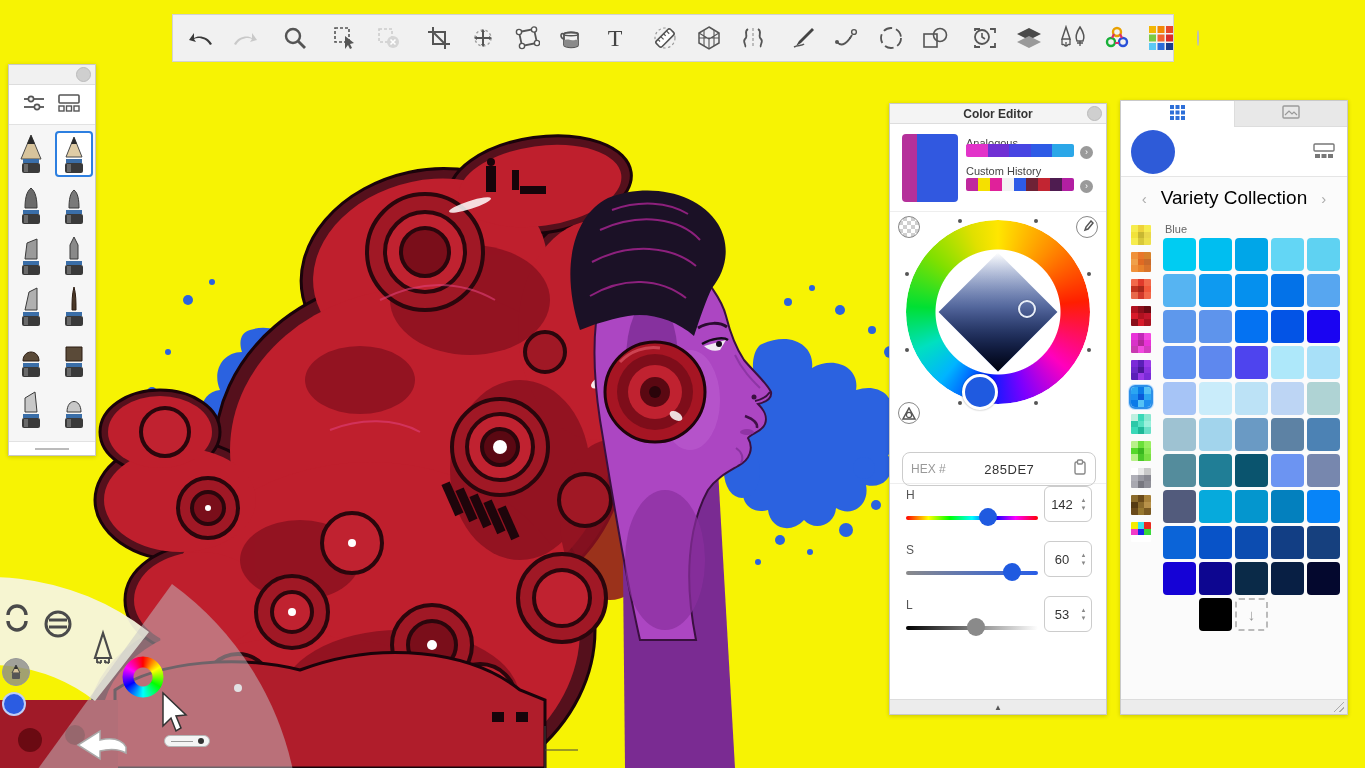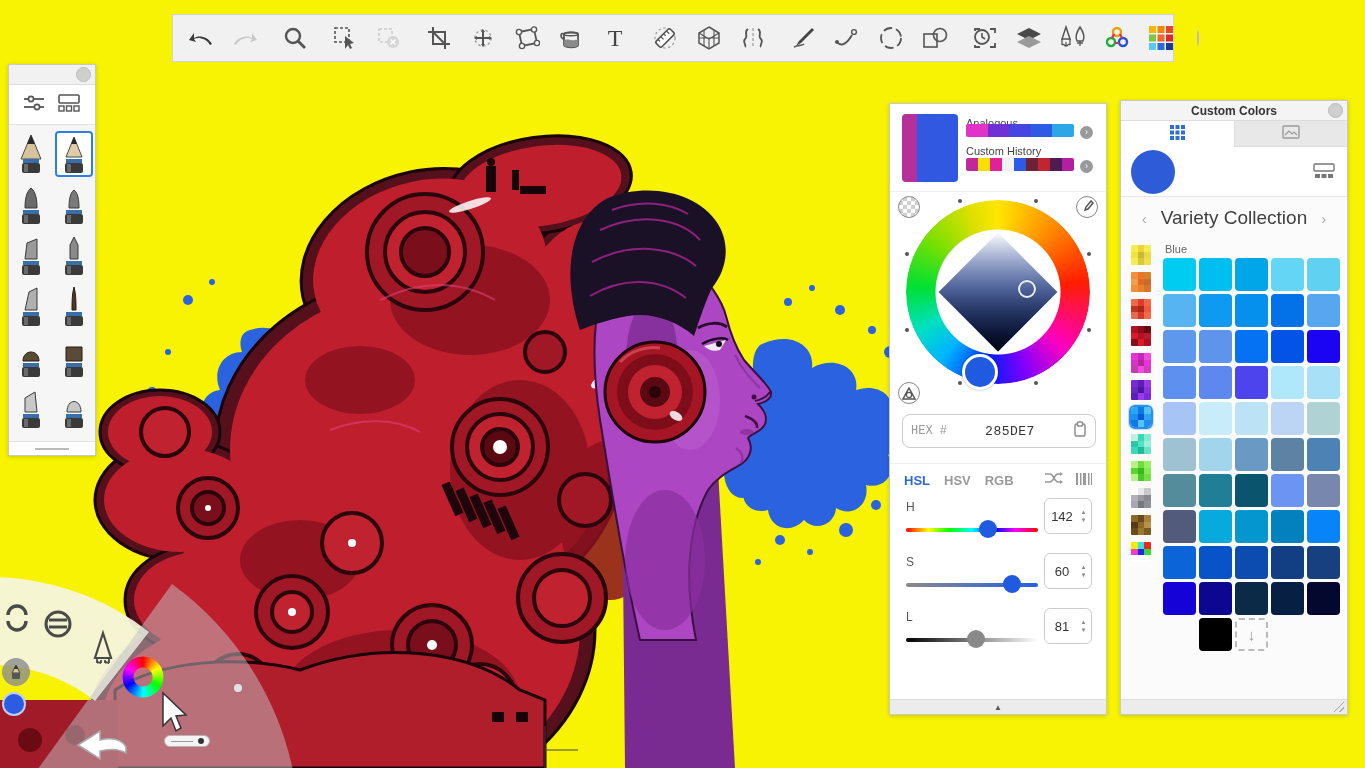--- a/index.html
+++ b/index.html
@@ -56,21 +56,21 @@
   .wheel-dot { position:absolute; width:4px; height:4px; border-radius:50%; background:#555; }
   #sv-cursor { position:absolute; left:128px; top:88px; width:18px; height:18px; border-radius:50%; border:2px solid #e8eef8; box-shadow:0 0 1px rgba(0,0,0,.6); }
   #hue-cursor { position:absolute; left:72px; top:162px; width:36px; height:36px; border-radius:50%; background:#1f5ae0; border:3px solid #fff; box-shadow:0 0 2px rgba(0,0,0,.4); }
   .wz-btn { position:absolute; width:22px; height:22px; border-radius:50%; border:1px solid #888; display:flex; align-items:center; justify-content:center; background:#fff; }
   #btn-alpha { left:8px; top:4px; background:
      repeating-conic-gradient(#cfcfcf 0 25%, #fff 0 50%) 0 0/8px 8px; }
   #btn-dropper { right:8px; top:4px; }
   #btn-triangle { left:8px; bottom:6px; }
 
   #ce-hex-row { position:relative; height:54px; border-bottom:1px solid #eee; }
-  #hex-box { position:absolute; left:12px; top:4px; width:194px; height:34px; border:1px solid #ccc; border-radius:8px; display:flex; align-items:center; padding:0 8px;font-family:Liberation Mono, monospace; }
+  #hex-box { position:absolute; left:12px; top:22px; width:194px; height:34px; border:1px solid #ccc; border-radius:8px; display:flex; align-items:center; padding:0 8px; }
   #hex-box .hex-label { font-size:12px; color:#999; }
   #hex-box .hex-value { flex:1; text-align:center; font-size:13px; color:#333; letter-spacing:.5px; }
 
   #ce-tabs { height:32px; display:flex; align-items:center; padding:0 14px; gap:14px; }
   .ce-tab { font-size:13px; color:#9a9a9a; font-weight:bold; cursor:pointer; }
   .ce-tab.active { color:#2e6bd8; }
   #ce-tab-icons { margin-left:auto; display:flex; gap:12px; align-items:center; }
 
   #ce-sliders { position:relative; padding:2px 0 0 0; }
   .sl-row { position:relative; height:55px; }
@@ -86,21 +86,21 @@
   #custom-colors { left:1120px; top:100px; width:228px; height:615px; background:#fbfbfb; }
   #cc-tabs { height:26px; display:flex; }
   .cc-tab { flex:1; display:flex; align-items:center; justify-content:center; }
   .cc-tab.active { background:#fff; }
   .cc-tab.inactive { background:#e8e8e8; border-bottom:1px solid #ddd; border-left:1px solid #ddd; }
   #cc-current { height:50px; background:#fff; border-bottom:1px solid #e5e5e5; position:relative; }
   #cc-current .big-dot { position:absolute; left:10px; top:3px; width:44px; height:44px; border-radius:50%; }
   #cc-current .pal-icon { position:absolute; right:12px; top:16px; }
   #cc-nav { height:42px; display:flex; align-items:center; justify-content:center; gap:14px; background:#fbfbfb; }
   #cc-nav .chev { color:#aaa; font-size:15px; cursor:pointer; }
-  #cc-nav .name { color:#404040; font-size:19px; }
+  #cc-nav .name { color:#000000; font-size:19px; }
   #cc-body { position:relative; display:flex; padding:4px 6px 0 8px; }
   #mini-strip { width:30px; display:flex; flex-direction:column; gap:3px; }
   .mini-pal { width:24px; height:24px; display:grid; grid-template-columns:repeat(3,1fr); border-radius:3px; overflow:hidden; border:2px solid transparent; }
   .mini-pal.selected { border-color:#2d8fe8; box-shadow:0 0 0 1px #bfe0ff; border-radius:6px; }
   #cc-grid-zone { flex:1; padding-left:4px; }
   #cc-group-label { font-size:11px; color:#666; margin:0 0 3px 2px; }
   #cc-grid { display:grid; grid-template-columns:repeat(5,33px); gap:3px; }
   .sw { width:33px; height:33px; border-radius:4px; }
   #cc-extra { display:flex; gap:3px; margin-top:3px; margin-left:36px; }
   .sw.add { border:2px dashed #bbb; background:transparent; color:#999; display:flex; align-items:center; justify-content:center; font-size:15px; }
@@ -643,20 +643,24 @@
           <rect x="7" y="31" width="4" height="8" fill="#6a6a6a"></rect>
         </svg>
       </div>
     </div>
   <div id="brush-footer">
       <div class="grip"></div>
     </div>
 </div>
 
 <div id="color-editor" class="panel">
+  <div class="panel-header">
+    <span class="panel-title">Color Editor</span>
+    <div class="panel-ball"></div>
+  </div>
   <div id="ce-top">
     <div id="ce-swatch">
         <div class="sec" style="background: rgb(181, 48, 154);"></div>
         <div class="pri" style="background: rgb(49, 88, 224);"></div>
       </div>
     <span class="ce-lab" style="top:13px;">Analogous</span>
     <div class="ce-bar" style="top:20px;" id="analogous-bar">
         <span style="background: rgb(226, 51, 201);"></span>
         <span style="background: rgb(112, 48, 212);"></span>
         <span style="background: rgb(71, 69, 226);"></span>
@@ -707,38 +711,20 @@
   <div id="ce-hex-row">
     <div id="hex-box">
       <span class="hex-label">HEX #</span>
       <span class="hex-value">285DE7</span>
       <span><svg width="14" height="16">
             <rect x="2" y="3" width="10" height="12" rx="1.5" fill="none" stroke="#888" stroke-width="1.4"></rect>
             <rect x="4.5" y="1" width="5" height="4" rx="1" fill="#fff" stroke="#888" stroke-width="1.4"></rect>
           </svg></span>
     </div>
   </div>
-  <div id="ce-tabs">
-    <span class="ce-tab active">HSL</span>
-    <span class="ce-tab">HSV</span>
-    <span class="ce-tab">RGB</span>
-    <span id="ce-tab-icons">
-      <span><svg width="20" height="14">
-            <path d="M1,3 L6,3 C10,3 10,11 14,11 L17,11 M1,11 L6,11 C10,11 10,3 14,3 L17,3" fill="none" stroke="#999" stroke-width="1.6"></path>
-            <path d="M16,1 L19,3 L16,5 Z M16,9 L19,11 L16,13 Z" fill="#999"></path>
-          </svg></span>
-      <span><svg width="16" height="12">
-            <rect x="0" y="0" width="2" height="12" fill="#999"></rect>
-            <rect x="4" y="0" width="1.5" height="12" fill="#999"></rect>
-            <rect x="7" y="0" width="3" height="12" fill="#999"></rect>
-            <rect x="12" y="0" width="1.5" height="12" fill="#999"></rect>
-            <rect x="15" y="0" width="1" height="12" fill="#999"></rect>
-          </svg></span>
-    </span>
-  </div>
   <div id="ce-sliders">
       <div class="sl-row">
         <span class="sl-label">H</span>
         <div class="sl-track" style="background: linear-gradient(to right, rgb(255, 0, 0), rgb(255, 255, 0) 17%, rgb(0, 255, 0) 33%, rgb(0, 255, 255) 50%, rgb(0, 0, 255) 67%, rgb(255, 0, 255) 83%, rgb(255, 0, 0));"></div>
         <div class="sl-thumb" style="background: rgb(31, 90, 224); left: 88.7667px;"></div>
         <div class="sl-box">
           <span class="val">142</span>
           <span class="spin">
             <span>▲</span>
             <span>▼</span>
@@ -755,36 +741,32 @@
             <span>▲</span>
             <span>▼</span>
           </span>
         </div>
       </div>
       <div class="sl-row">
         <span class="sl-label">L</span>
         <div class="sl-track" style="background: linear-gradient(to right, rgb(0, 0, 0), rgb(255, 255, 255));"></div>
         <div class="sl-thumb" style="background: rgb(138, 138, 138); left: 76.96px;"></div>
         <div class="sl-box">
-          <span class="val">81</span>
+          <span class="val">53</span>
           <span class="spin">
             <span>▲</span>
             <span>▼</span>
           </span>
         </div>
       </div>
     </div>
   <div id="ce-footer"><span>▲</span></div>
 </div>
 
 <div id="custom-colors" class="panel">
-  <div class="panel-header">
-    <span class="panel-title">Custom Colors</span>
-    <div class="panel-ball"></div>
-  </div>
   <div id="cc-tabs">
     <div class="cc-tab active">
         <span><svg width="15" height="15">
             <g fill="#2d6fd8">
               <rect x="0" y="0" width="4" height="4"></rect>
               <rect x="5.5" y="0" width="4" height="4"></rect>
               <rect x="11" y="0" width="4" height="4"></rect>
               <rect x="0" y="5.5" width="4" height="4"></rect>
               <rect x="5.5" y="5.5" width="4" height="4"></rect>
               <rect x="11" y="5.5" width="4" height="4"></rect>

